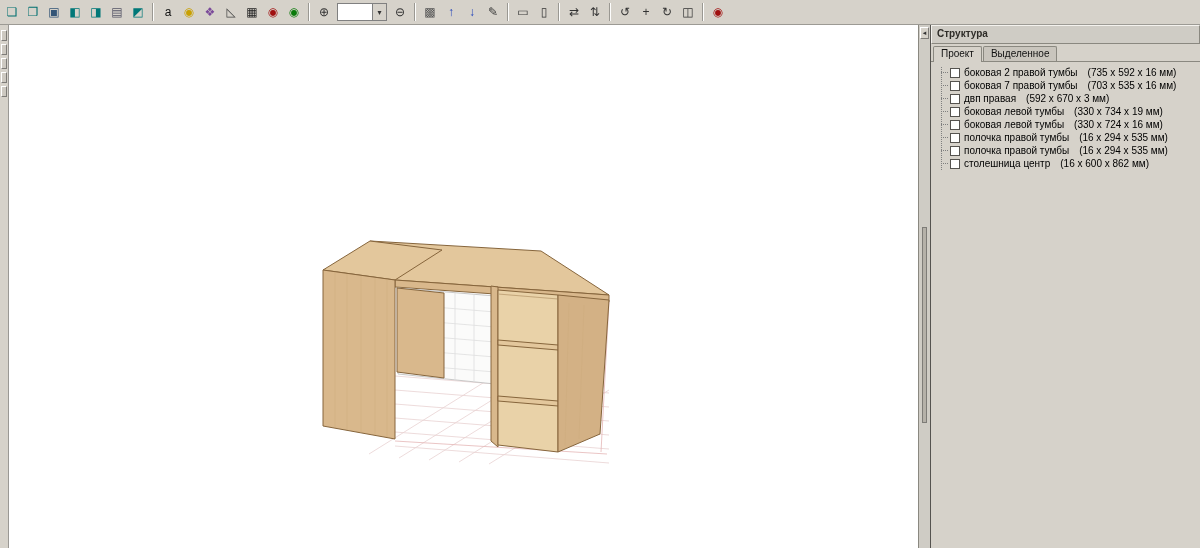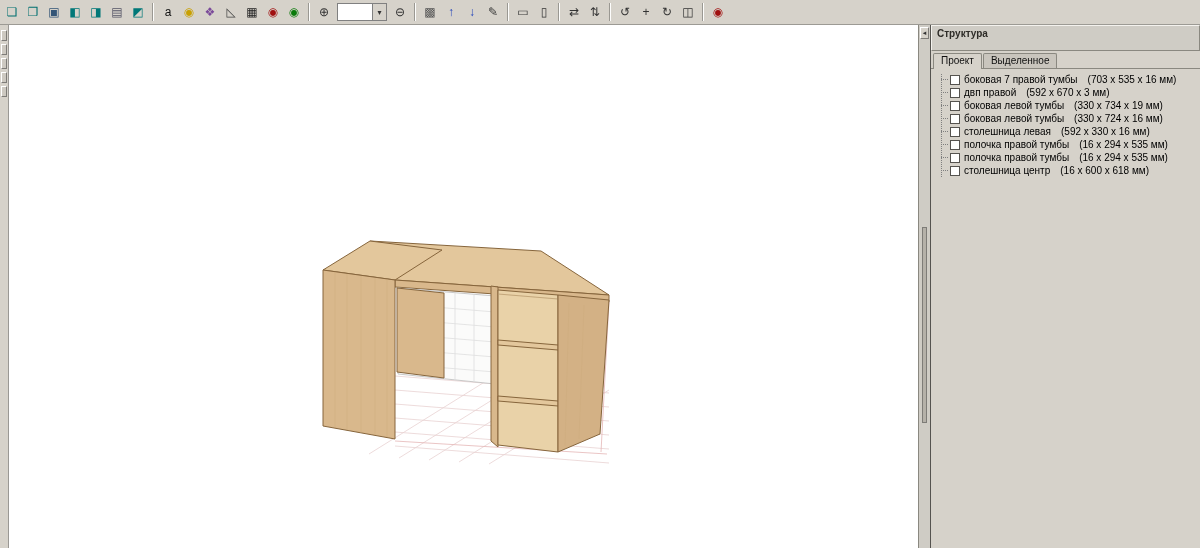--- a/index.html
+++ b/index.html
@@ -27,21 +27,21 @@
   .canvas svg{display:block;margin-top:3px}
 
   .vsplit{width:13px;flex:none;background:#cfccc5;border-left:1px solid #8a8880;border-right:1px solid #55534f;position:relative}
   .collapse-btn{position:absolute;top:2px;left:1px;width:9px;height:12px;background:#d6d2ca;
     border:1px solid;border-color:#fff #7e7c78 #7e7c78 #fff;font-size:6px;
     display:flex;align-items:center;justify-content:center;color:#333}
   .split-thumb{position:absolute;top:202px;left:3px;width:5px;height:196px;background:#b5b1a9;border:1px solid #7e7c78}
 
   
   .panel{flex:1;display:flex;flex-direction:column;background:#d6d2ca;min-width:0}
-  .panel-title{height:26px;background:#cfccc5;border:1px solid;border-color:#f4f2ee #8a8880 #8a8880 #f4f2ee;
+  .panel-title{height:19px;background:#cfccc5;border:1px solid;border-color:#f4f2ee #8a8880 #8a8880 #f4f2ee;
     font-size:10px;font-weight:bold;color:#2e2c28;padding:2px 5px 0;line-height:11px;flex:none}
   .tabs{display:flex;align-items:flex-end;height:18px;padding:2px 0 0 2px;border-bottom:1px solid #8a8880;flex:none}
   .tab{font-size:10px;padding:1px 7px 2px;border:1px solid #8a8880;border-bottom:none;background:#c9c5bd;
     margin-right:1px;border-radius:2px 2px 0 0;color:#111;cursor:default}
   .tab.active{background:#d6d2ca;margin-bottom:-1px;padding-bottom:3px}
   .tree{position:relative;padding:4px 0 0 10px;font-size:10px;color:#000;overflow:hidden}
   .trow{display:flex;align-items:center;height:13px;white-space:nowrap;position:relative;z-index:1}
   .tstub{width:7px;border-top:1px dotted #7f7f7f;margin-right:2px;flex:none}
   .cbx{width:10px;height:10px;background:#fff;border:1px solid #55534f;margin-right:4px;flex:none}
   .tdims{margin-left:10px}
@@ -239,63 +239,63 @@
     <div class="panel">
       <div class="panel-title">Структура</div>
       <div class="tabs">
         <span class="tab active">Проект</span>
         <span class="tab">Выделенное</span>
       </div>
       <div class="tree">
           <div class="trow">
             <span class="tstub"></span>
             <span class="cbx"></span>
+            <span class="tlabel">боковая 2 правой тумбы</span>
+            <span class="tdims">(735 x 592 x 16 мм)</span>
+          </div>
+          <div class="trow">
+            <span class="tstub"></span>
+            <span class="cbx"></span>
             <span class="tlabel">боковая 7 правой тумбы</span>
             <span class="tdims">(703 x 535 x 16 мм)</span>
           </div>
           <div class="trow">
             <span class="tstub"></span>
             <span class="cbx"></span>
-            <span class="tlabel">двп правой</span>
+            <span class="tlabel">двп правая</span>
             <span class="tdims">(592 x 670 x 3 мм)</span>
           </div>
           <div class="trow">
             <span class="tstub"></span>
             <span class="cbx"></span>
             <span class="tlabel">боковая левой тумбы</span>
             <span class="tdims">(330 x 734 x 19 мм)</span>
           </div>
           <div class="trow">
             <span class="tstub"></span>
             <span class="cbx"></span>
             <span class="tlabel">боковая левой тумбы</span>
             <span class="tdims">(330 x 724 x 16 мм)</span>
           </div>
           <div class="trow">
             <span class="tstub"></span>
             <span class="cbx"></span>
-            <span class="tlabel">столешница левая</span>
-            <span class="tdims">(592 x 330 x 16 мм)</span>
-          </div>
-          <div class="trow">
-            <span class="tstub"></span>
-            <span class="cbx"></span>
             <span class="tlabel">полочка правой тумбы</span>
             <span class="tdims">(16 x 294 x 535 мм)</span>
           </div>
           <div class="trow">
             <span class="tstub"></span>
             <span class="cbx"></span>
             <span class="tlabel">полочка правой тумбы</span>
             <span class="tdims">(16 x 294 x 535 мм)</span>
           </div>
           <div class="trow">
             <span class="tstub"></span>
             <span class="cbx"></span>
             <span class="tlabel">столешница центр</span>
-            <span class="tdims">(16 x 600 x 618 мм)</span>
+            <span class="tdims">(16 x 600 x 862 мм)</span>
           </div>
           <div class="tvline" style="height: 123px;"></div>
         </div>
     </div>
 
   </div>
 </div>
 
 </body></html>

